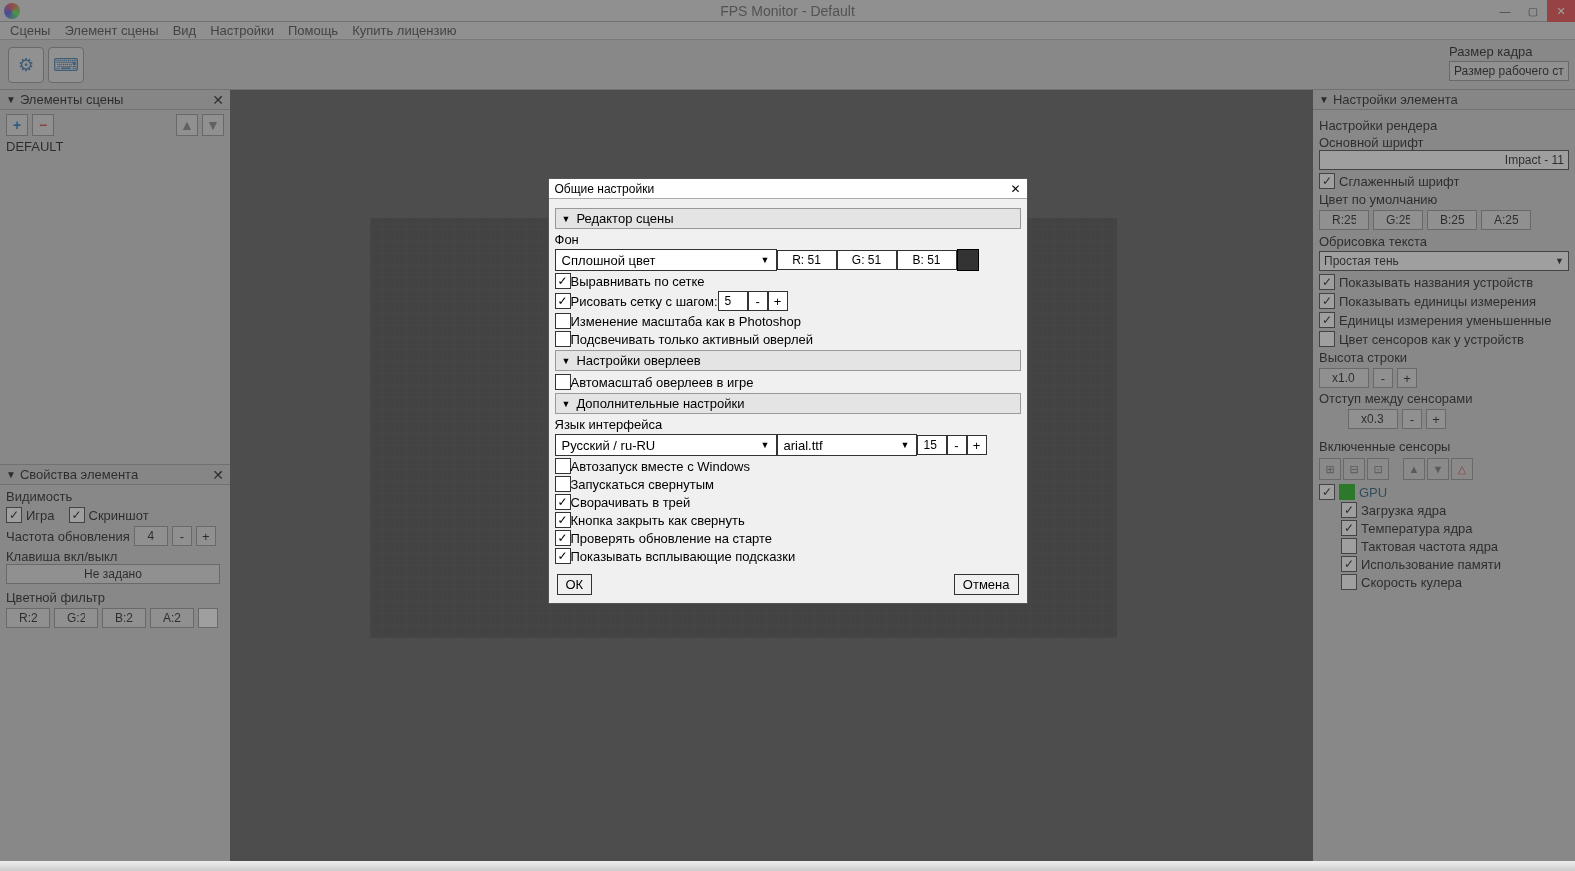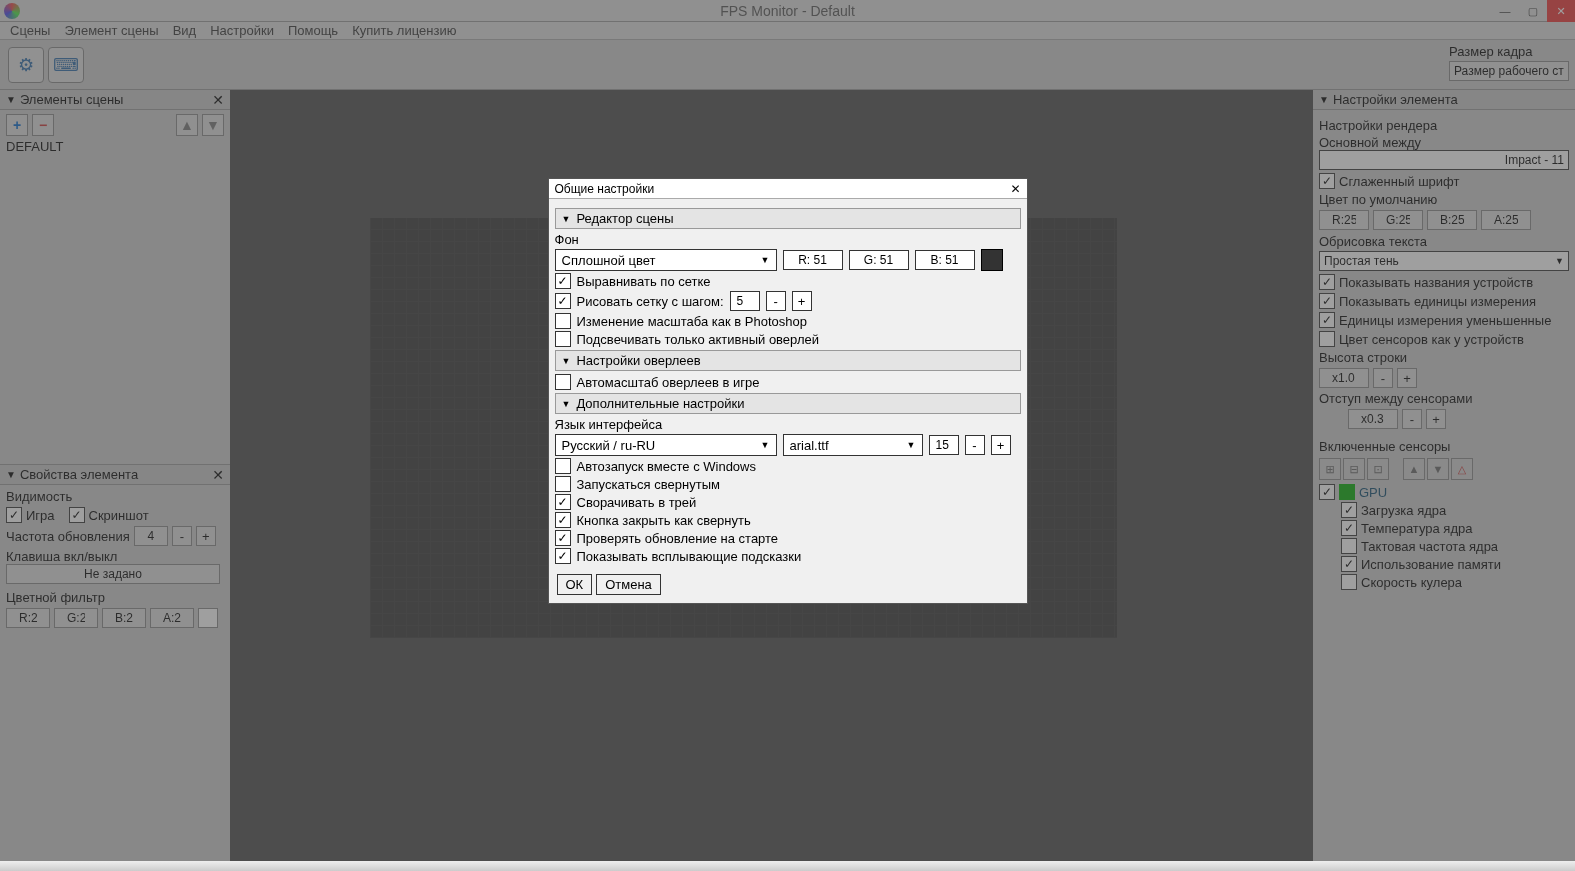--- a/index.html
+++ b/index.html
@@ -40,25 +40,25 @@
 .right-col { width: 262px; background: #ccc; overflow: hidden; }
 .sel { border: 1px solid #333; background: #fff; height: 20px; padding: 0 4px; width: 100%; display: flex; align-items: center; justify-content: space-between; font-size: 12px; }
 .sel .arrow { font-size: 9px; }
 .section-label { font-size: 13px; margin: 4px 0 2px; }
 .modal-overlay { position: absolute; left: 0; top: 0; width: 100%; height: 100%; background: rgba(80,80,80,0.55); display: flex; align-items: flex-start; justify-content: center; }
 .modal { width: 480px; background: #f0f0f0; border: 1px solid #555; margin-top: 178px; }
 .modal-title { background: #fff; height: 20px; display: flex; align-items: center; justify-content: space-between; padding: 0 6px; font-size: 12px; border-bottom: 1px solid #aaa; }
 .modal-body { padding: 6px; }
 .modal .section-bar { background: #e4e4e4; border: 1px solid #999; padding: 2px 6px; font-size: 13px; margin: 3px 0; display: flex; align-items: center; }
 .modal .section-bar .tri { margin-right: 6px; font-size: 9px; }
-.modal .mrow { display: flex; align-items: center; gap: 6px; margin: 2px 0; font-size: 13px; }
+.modal .mrow { display: flex; align-items: center; margin: 2px 0; font-size: 13px; }
 .modal .minp { border: 1px solid #333; background: #fff; height: 20px; padding: 0 6px; font-size: 12px; }
 .modal .mselect { border: 1px solid #333; background: #fff; height: 22px; padding: 0 6px; font-size: 13px; display: flex; align-items: center; justify-content: space-between; }
 .swatch { width: 22px; height: 22px; background: #333; border: 1px solid #000; }
-.modal-buttons { display: flex; gap: 4px; margin-top: 10px; padding: 0 2px 2px; }
+.modal-buttons { display: flex; gap: 4px; margin-top: 10px; padding: 0 2px 2px; justify-content: space-between; }
 .modal-btn { border: 1px solid #333; background: #f0f0f0; padding: 2px 8px; font-size: 13px; }
 .sensor-toolbar { display: flex; gap: 2px; margin: 4px 0; }
 .sensor-toolbar .tb { width: 22px; height: 22px; border: 1px solid #888; background: #d0d0d0; display: inline-flex; align-items: center; justify-content: center; font-size: 11px; color: #666; }
 .sensor-toolbar .tb.warn { color: #c33; }
 .sensor-row { display: flex; align-items: center; gap: 4px; margin: 2px 0; font-size: 13px; }
 .colorbox { width: 16px; height: 16px; background: #0a0; }
 .gpu-label { color: #0c4a6e; }
 .sensor-sub { margin-left: 22px; }
 .taskbar { position: absolute; bottom: 0; left: 0; right: 0; height: 10px; background: linear-gradient(#eee, #ccc); }
 </style>
@@ -152,21 +152,21 @@
     <div class="canvas-grid"></div>
   </div>
 
   <div class="right-col">
     <div class="panel-head">
       <span class="tri">▼</span>
       <span>Настройки элемента</span>
     </div>
     <div class="panel-body">
       <div class="section-label">Настройки рендера</div>
-      <div>Основной между</div>
+      <div>Основной шрифт</div>
       <div class="sel" style="justify-content:flex-end">
           <span>Impact - 11</span>
         </div>
       <div class="row">
         <span class="checkbox">✓</span>
         <span>Сглаженный шрифт</span>
       </div>
       <div>Цвет по умолчанию</div>
       <div class="row">
         <input class="inp num" style="width: 50px;" value="R:255">

